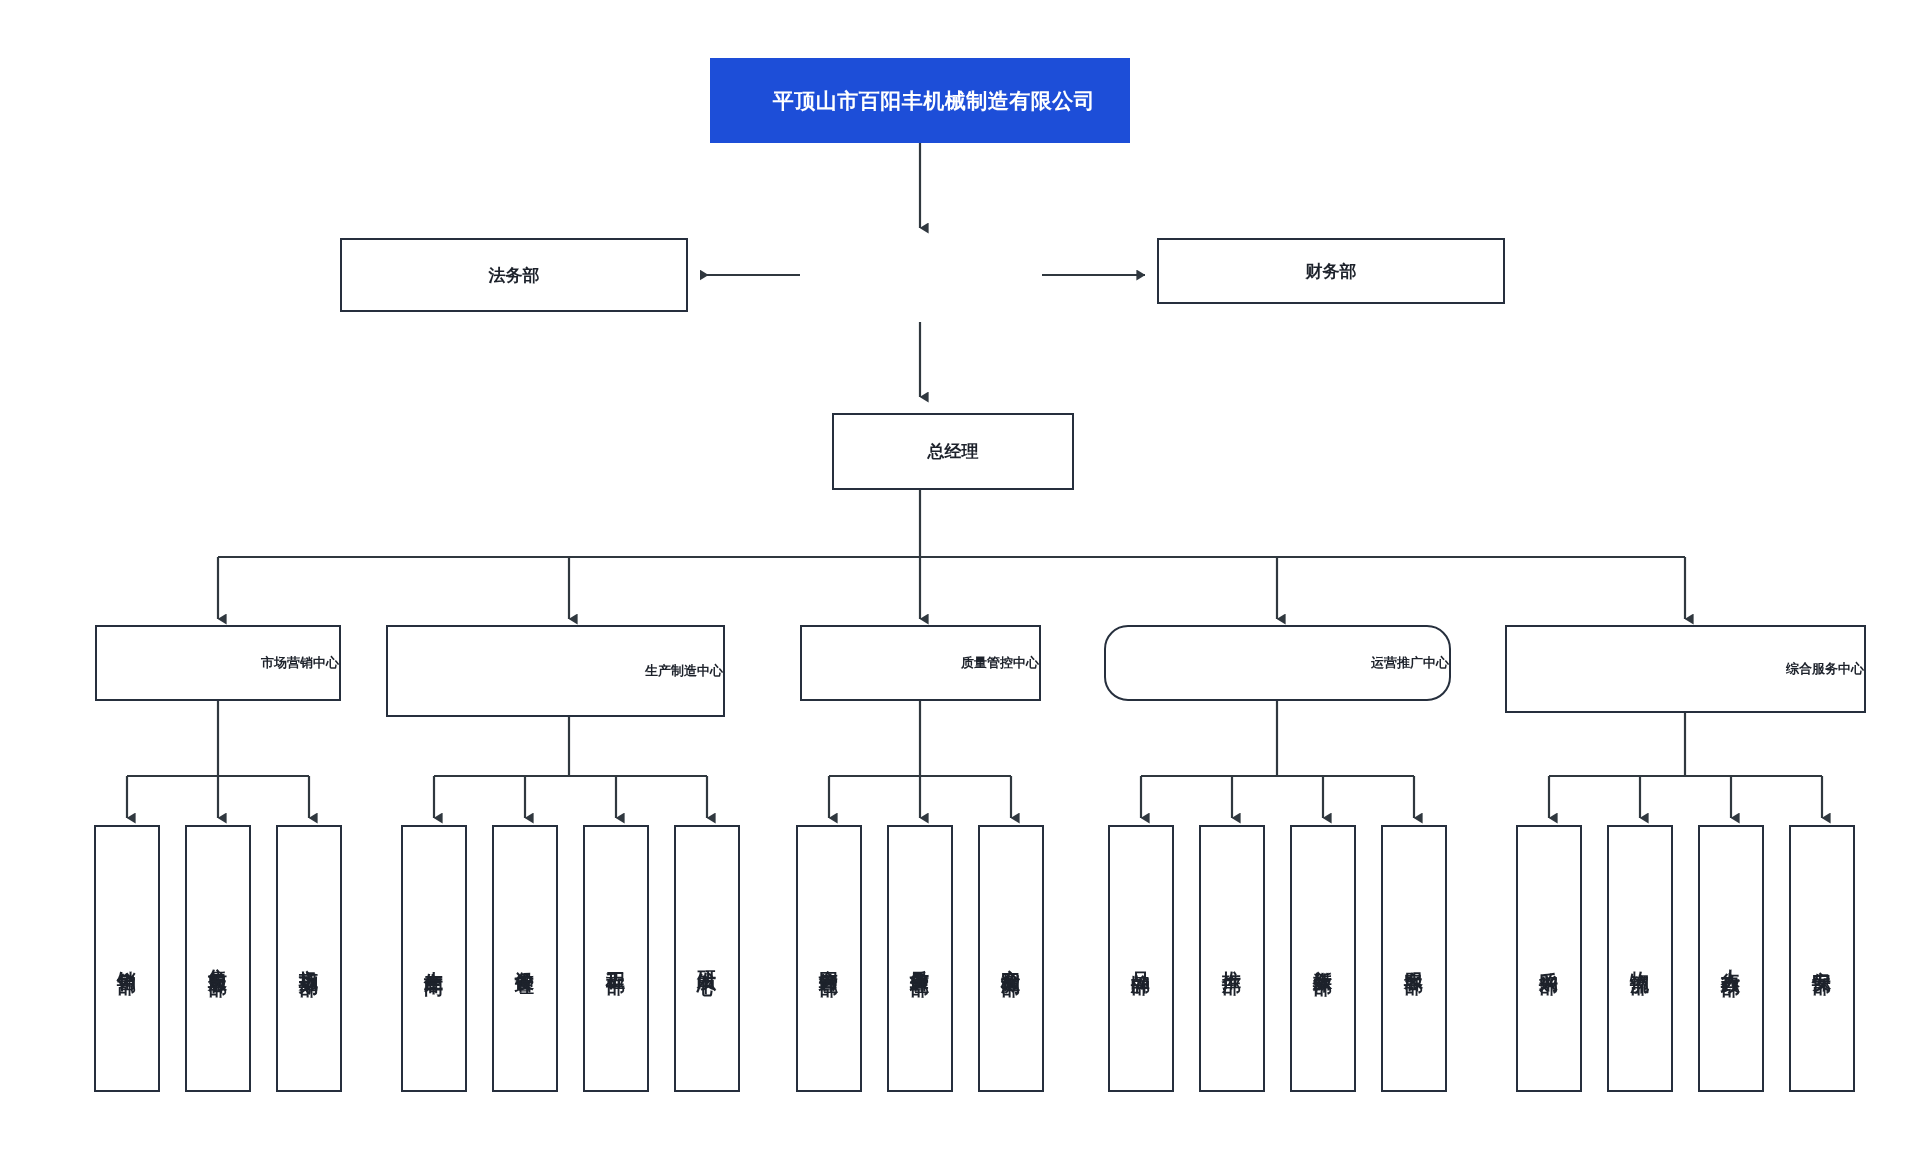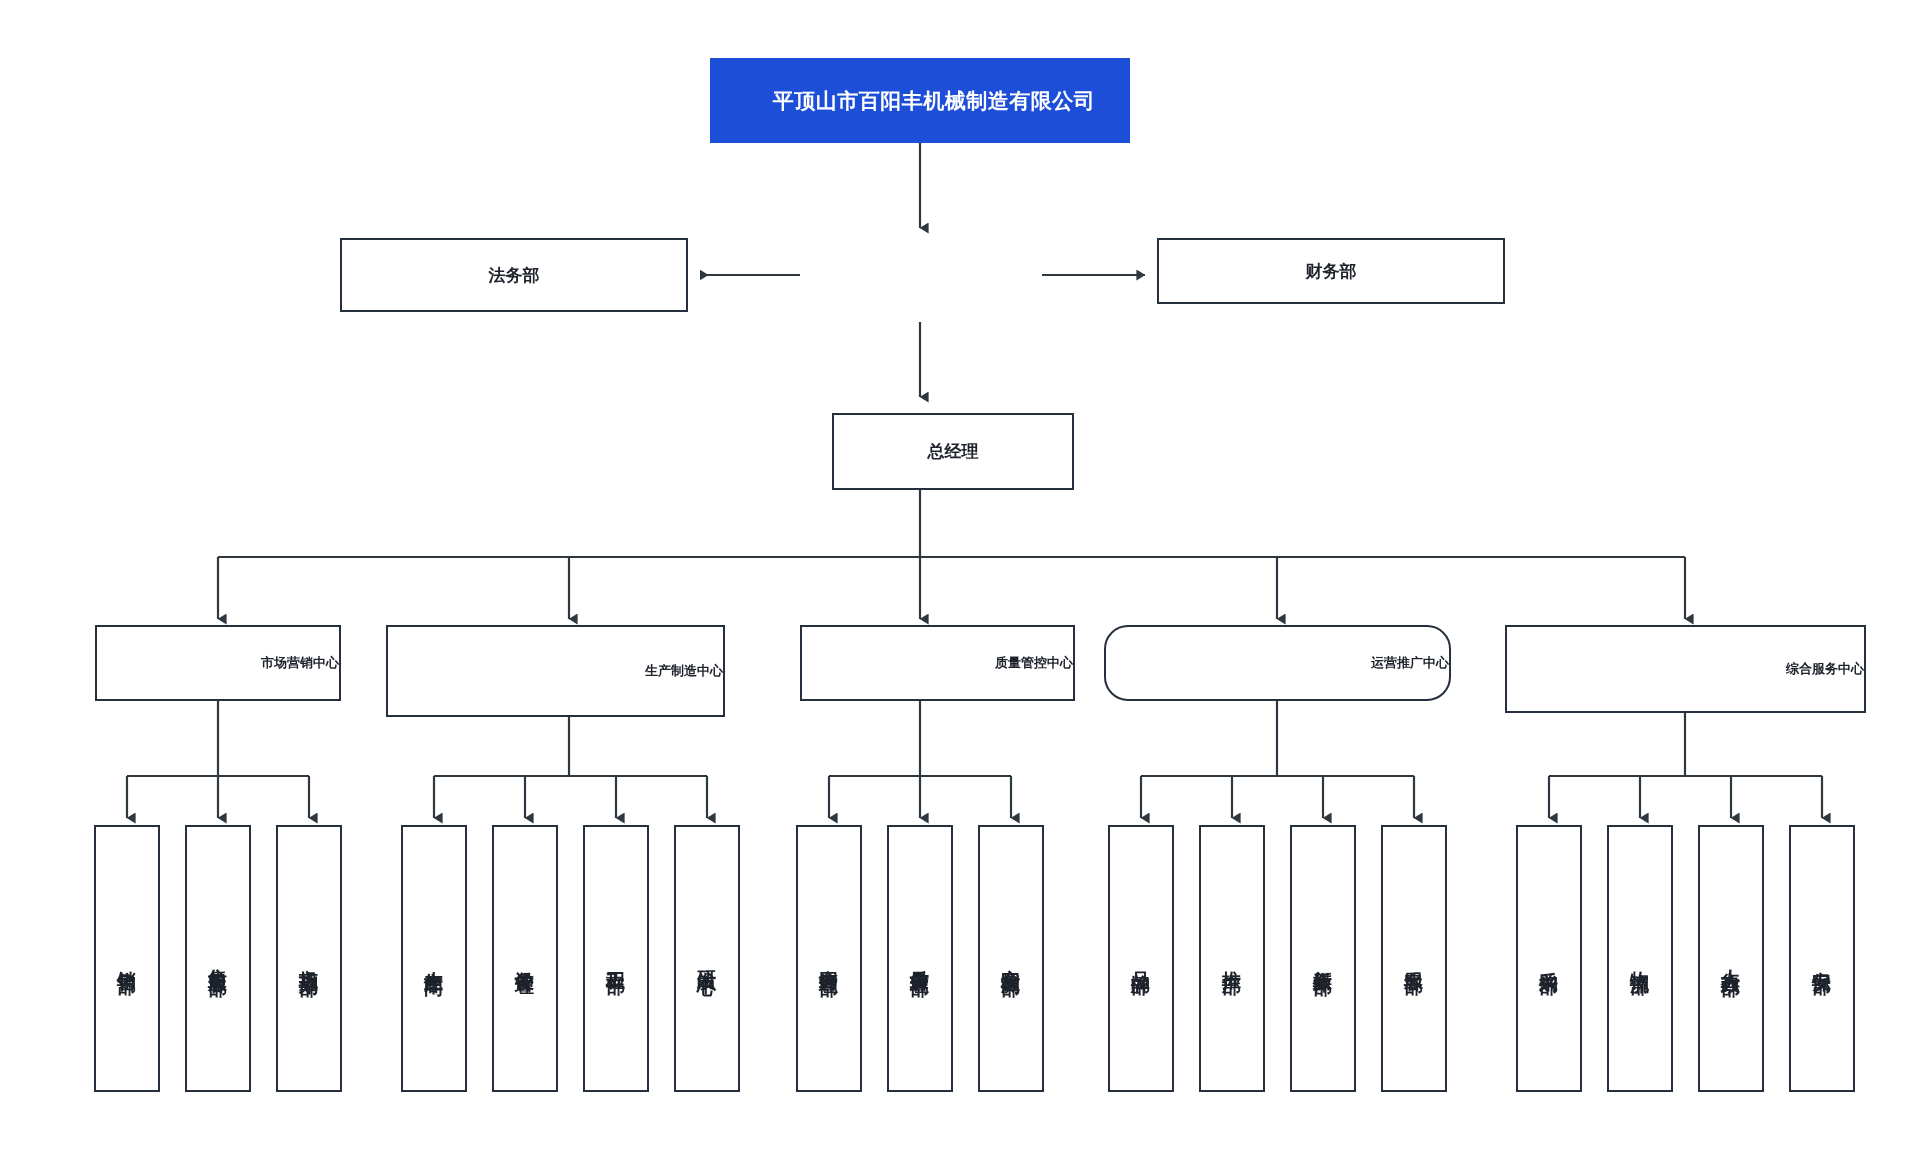--- a/index.html
+++ b/index.html
@@ -158,21 +158,21 @@
   </div>
 
   <div class="node node-center" style="left:95px; top:625px; width:246px; height:76px;">
     <span>市场营销中心</span>
   </div>
 
   <div class="node node-center" style="left:386px; top:625px; width:339px; height:92px;">
     <span>生产制造中心</span>
   </div>
 
-  <div class="node node-center" style="left:800px; top:625px; width:275px; height:76px;">
+  <div class="node node-center" style="left:800px; top:625px; width:241px; height:76px;">
     <span>质量管控中心</span>
   </div>
 
   <div class="node node-center" style="left:1104px; top:625px; width:347px; height:76px;border-radius:24px;">
     <span>运营推广中心</span>
   </div>
 
   <div class="node node-center" style="left:1505px; top:625px; width:361px; height:88px;">
     <span>综合服务中心</span>
   </div>

